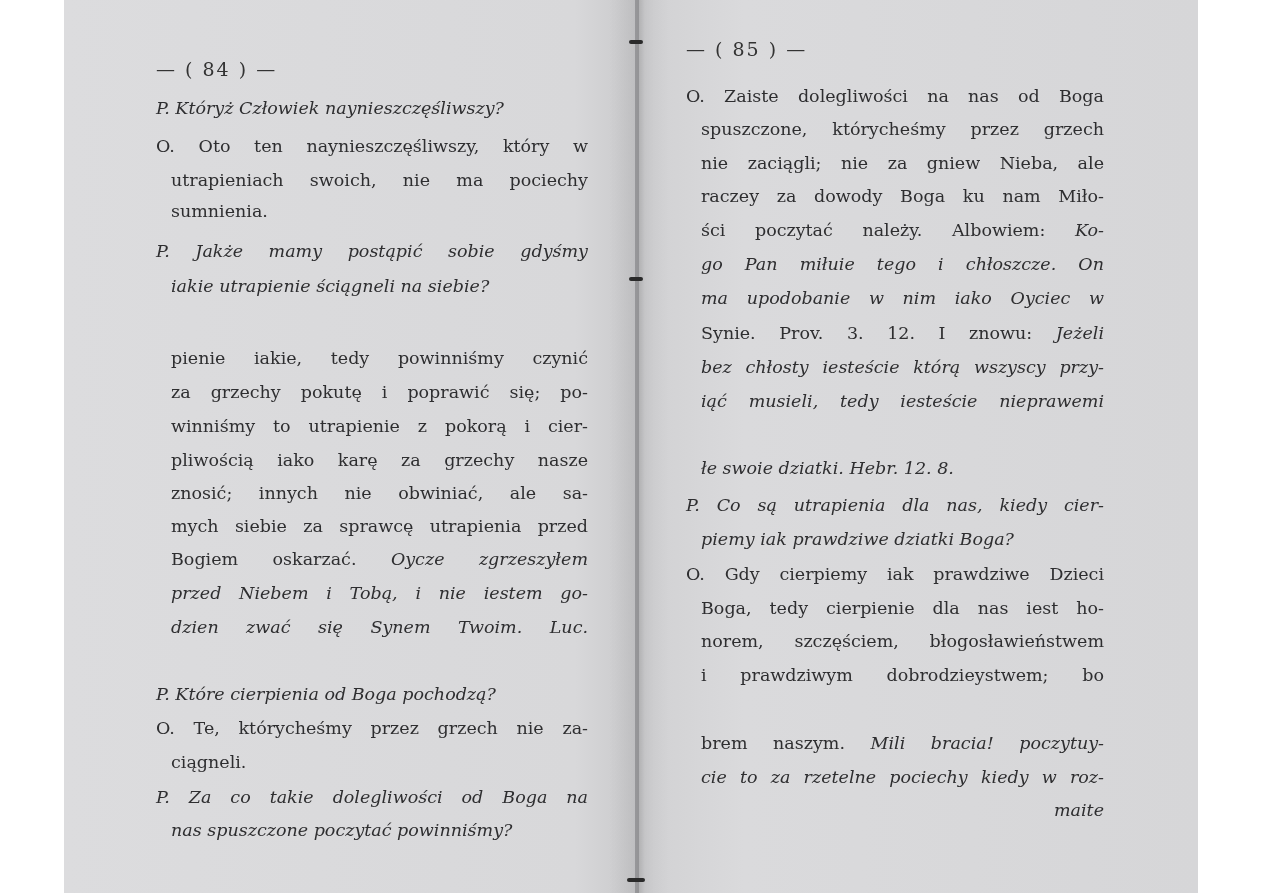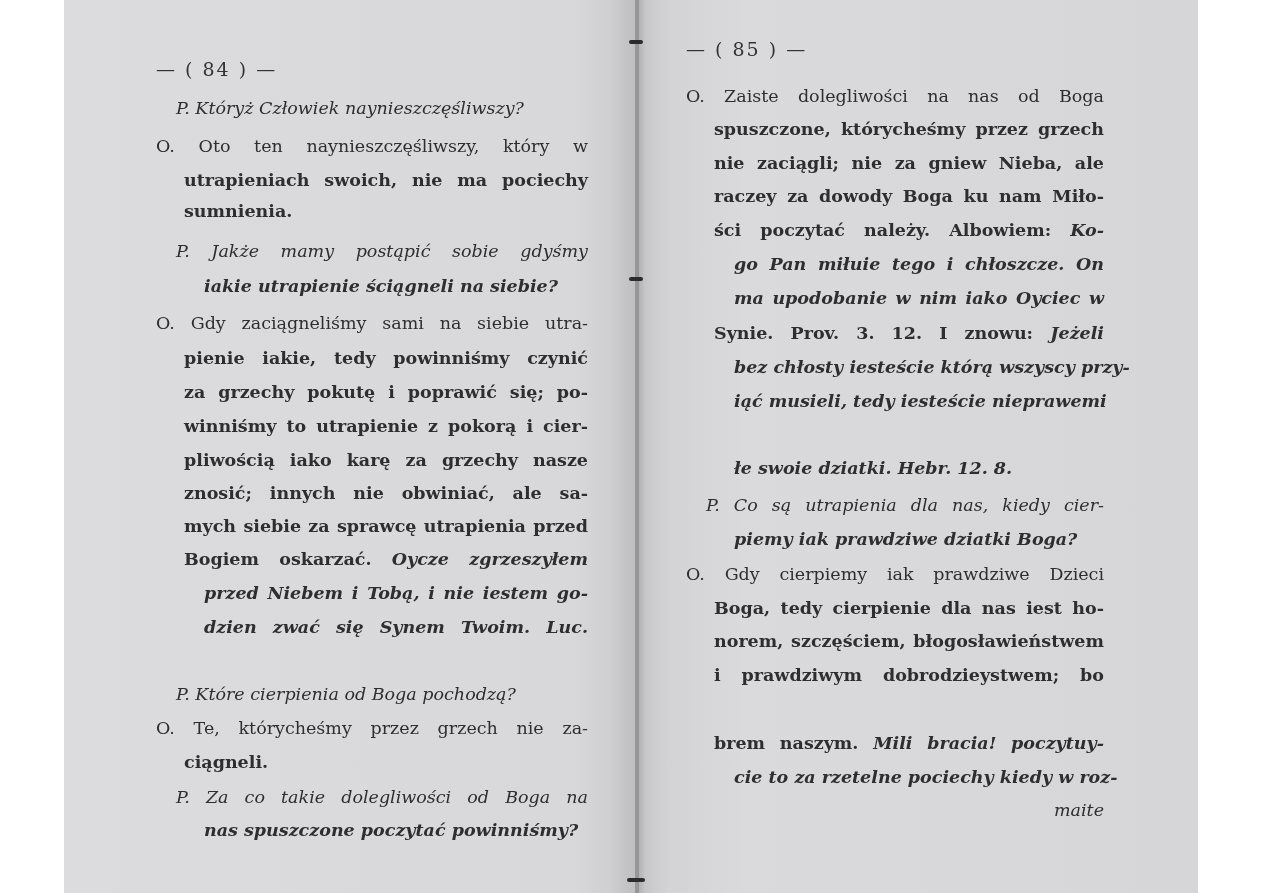--- a/index.html
+++ b/index.html
@@ -27,22 +27,22 @@
   .folio {
     position: absolute; top: 58px; left: 0; right: 0; 
     font-size: 19px; letter-spacing: 2px; color: #333;
   }
   .page.right .folio { top: 38px; }
   .line {
     position: absolute; left: 0; right: 0; font-size: 17.5px; line-height: 1;
     white-space: nowrap; text-align: justify; text-align-last: justify;
   }
   .line.last { text-align-last: left; }
-  .line.it { font-style: italic; margin-left: 20px; }
-  .line.ind { left: 28px; font-weight: bold; }
+  .line.it { font-style: italic; }
+  .line.ind { left: 15px; }
   .line.right-align { text-align: center; text-align-last: right; }
   span.it { font-style: italic; }
 </style>
 </head>
 <body>
 
 <div class="scan">
   <div class="spine-shadow"></div>
   <div class="spine"></div>
   <div class="spine-mark" style="top:40px"></div>
@@ -51,21 +51,20 @@
 
   <div class="page left">
     <div class="folio">— ( 84 ) —</div>
 
     <div class="line it last" style="top:100px">P. Któryż Człowiek naynieszczęśliwszy?</div>
     <div class="line" style="top:138px">O. Oto ten naynieszczęśliwszy, który w</div>
     <div class="line ind" style="top:172px">utrapieniach swoich, nie ma pociechy</div>
     <div class="line ind last" style="top:203px">sumnienia.</div>
     <div class="line it" style="top:243px">P. Jakże mamy postąpić sobie gdyśmy</div>
     <div class="line it ind last" style="top:278px">iakie utrapienie ściągneli na siebie?</div>
-    <div class="line" style="top:315px">O. Gdy zaciągneliśmy sami na siebie utra-</div>
     <div class="line ind" style="top:350px">pienie iakie, tedy powinniśmy czynić</div>
     <div class="line ind" style="top:384px">za grzechy pokutę i poprawić się; po-</div>
     <div class="line ind" style="top:418px">winniśmy to utrapienie z pokorą i cier-</div>
     <div class="line ind" style="top:452px">pliwością iako karę za grzechy nasze</div>
     <div class="line ind" style="top:485px">znosić; innych nie obwiniać, ale sa-</div>
     <div class="line ind" style="top:518px">mych siebie za sprawcę utrapienia przed</div>
     <div class="line ind" style="top:551px">
       <span>Bogiem oskarzać.</span>
       <span class="it">Oycze zgrzeszyłem</span>
     </div>

